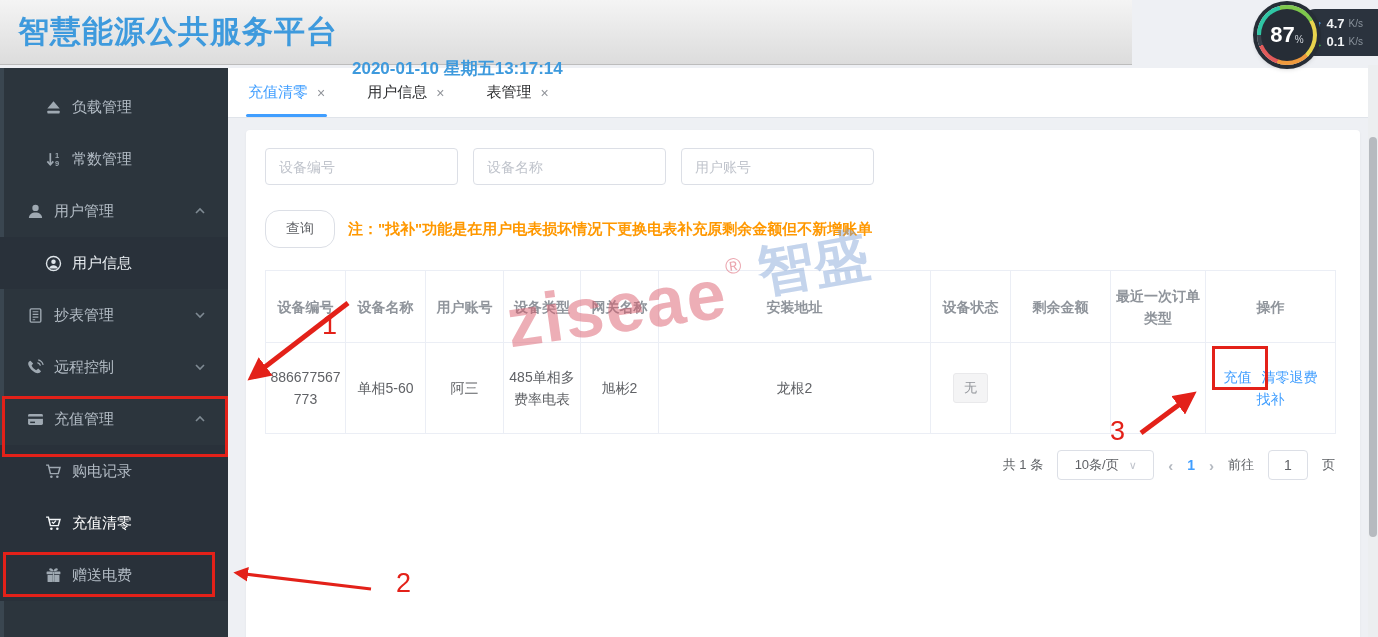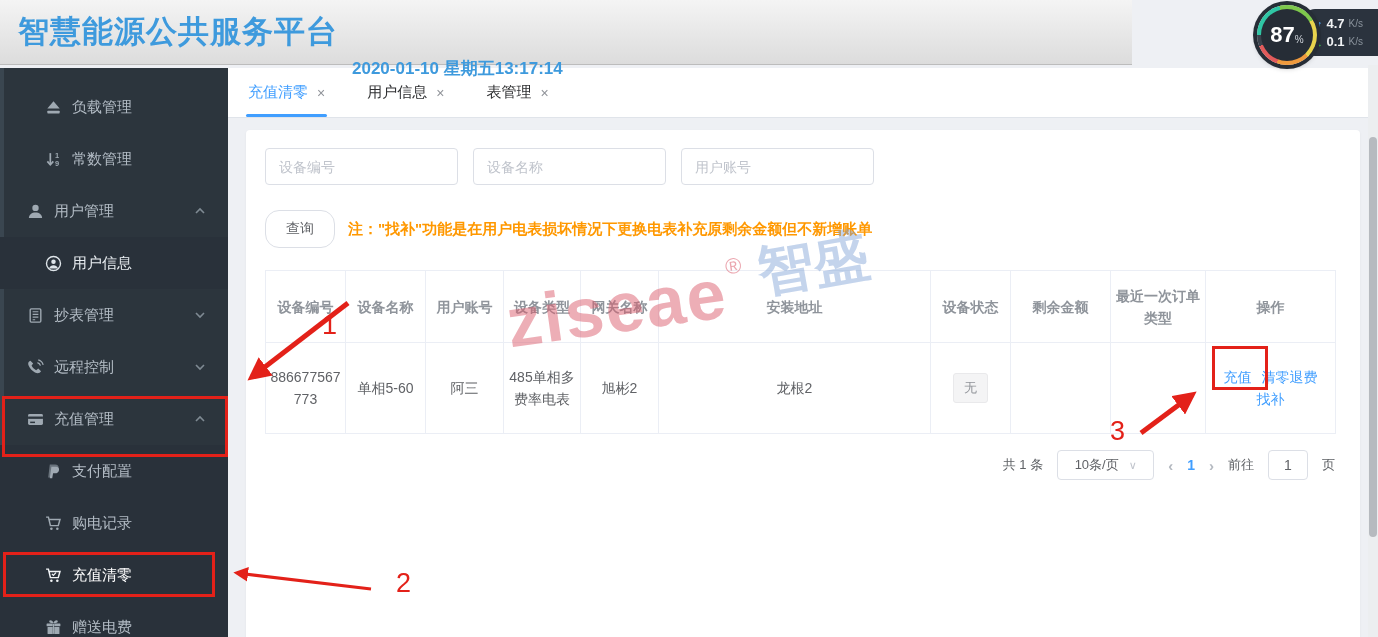--- a/index.html
+++ b/index.html
@@ -300,29 +300,20 @@
         </svg>
       </span>
       <span>充值管理</span>
       <span class="mi-chevron">
         <svg viewBox="0 0 12 12" fill="none" stroke="currentColor" stroke-width="1.6">
             <path d="M2 8 L6 4 L10 8"></path>
           </svg>
       </span>
     </div>
 
-    <div class="menu-item sub">
-      <span class="mi-icon">
-        <svg viewBox="0 0 16 16" fill="currentColor">
-          <path d="M4.5 1.5 h5 c2.3 0 3.6 1.3 3.3 3.4 -0.3 2.3-1.9 3.6-4.3 3.6 H6.6 l-0.9 5.2 H3 z" opacity="0.55"></path>
-          <path d="M6 3.5 h4.4 c2 0 3.1 1.2 2.8 3 -0.3 2-1.7 3.2-3.8 3.2 H7.6 l-0.8 4.6 H4.5 z"></path>
-        </svg>
-      </span>
-      <span>支付配置</span>
-    </div>
 
     <div class="menu-item sub">
       <span class="mi-icon">
         <svg viewBox="0 0 16 16" fill="none" stroke="currentColor" stroke-width="1.4">
           <path d="M1 2 h2.2 l1.9 8 h7.4 l1.6-5.8 H4"></path>
           <circle cx="6" cy="13" r="1.2" fill="currentColor" stroke="none"></circle>
           <circle cx="11.6" cy="13" r="1.2" fill="currentColor" stroke="none"></circle>
         </svg>
       </span>
       <span>购电记录</span>

